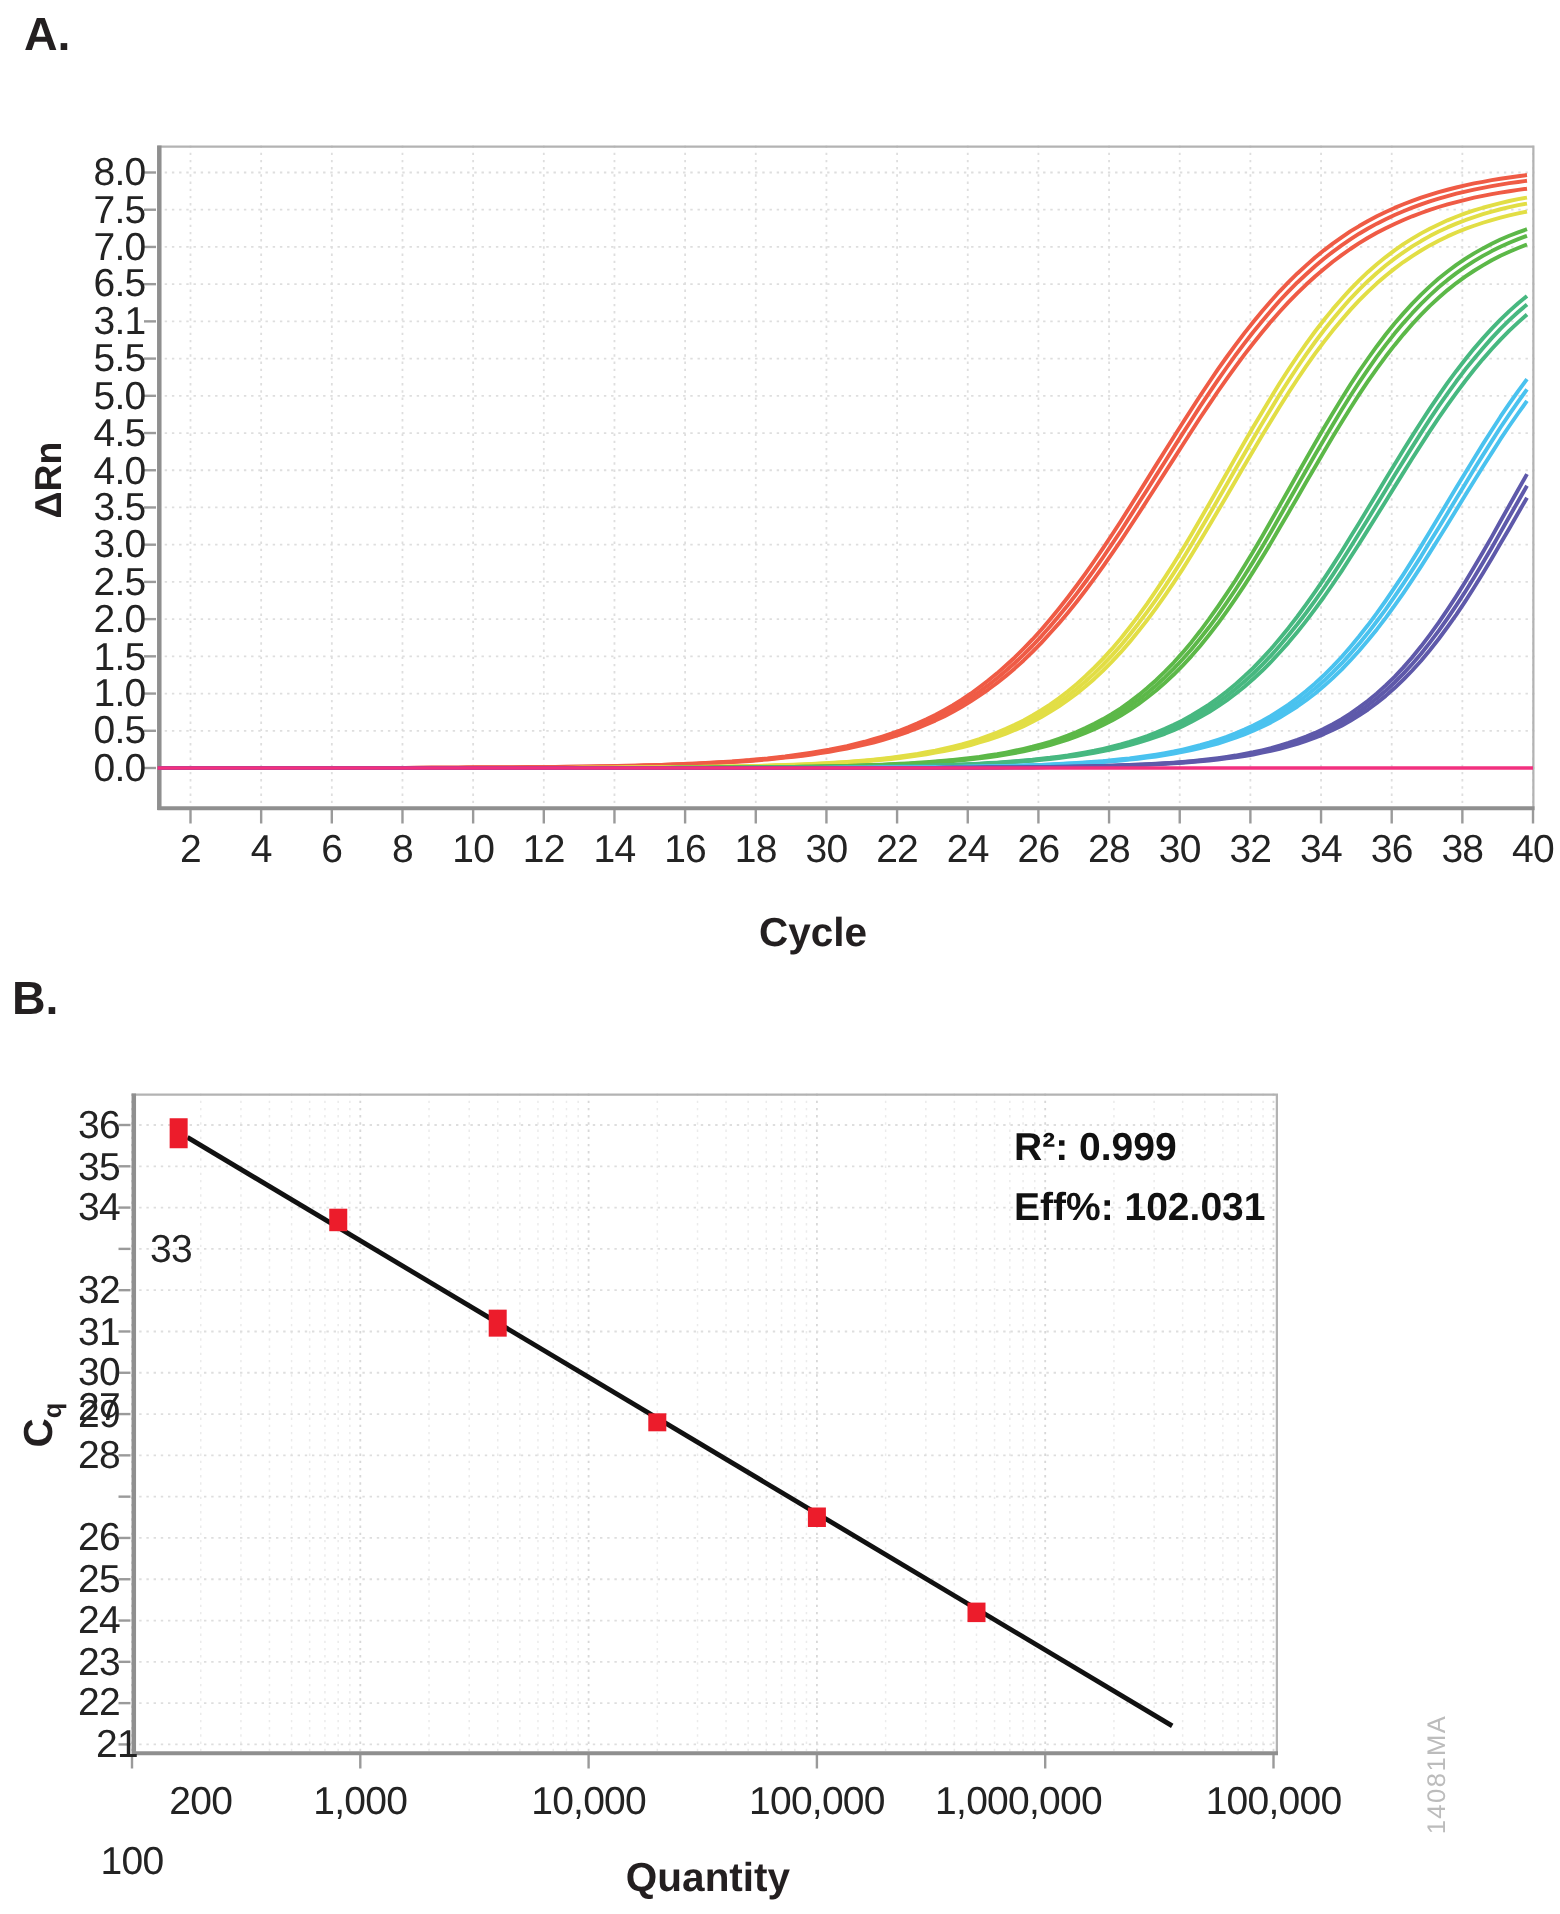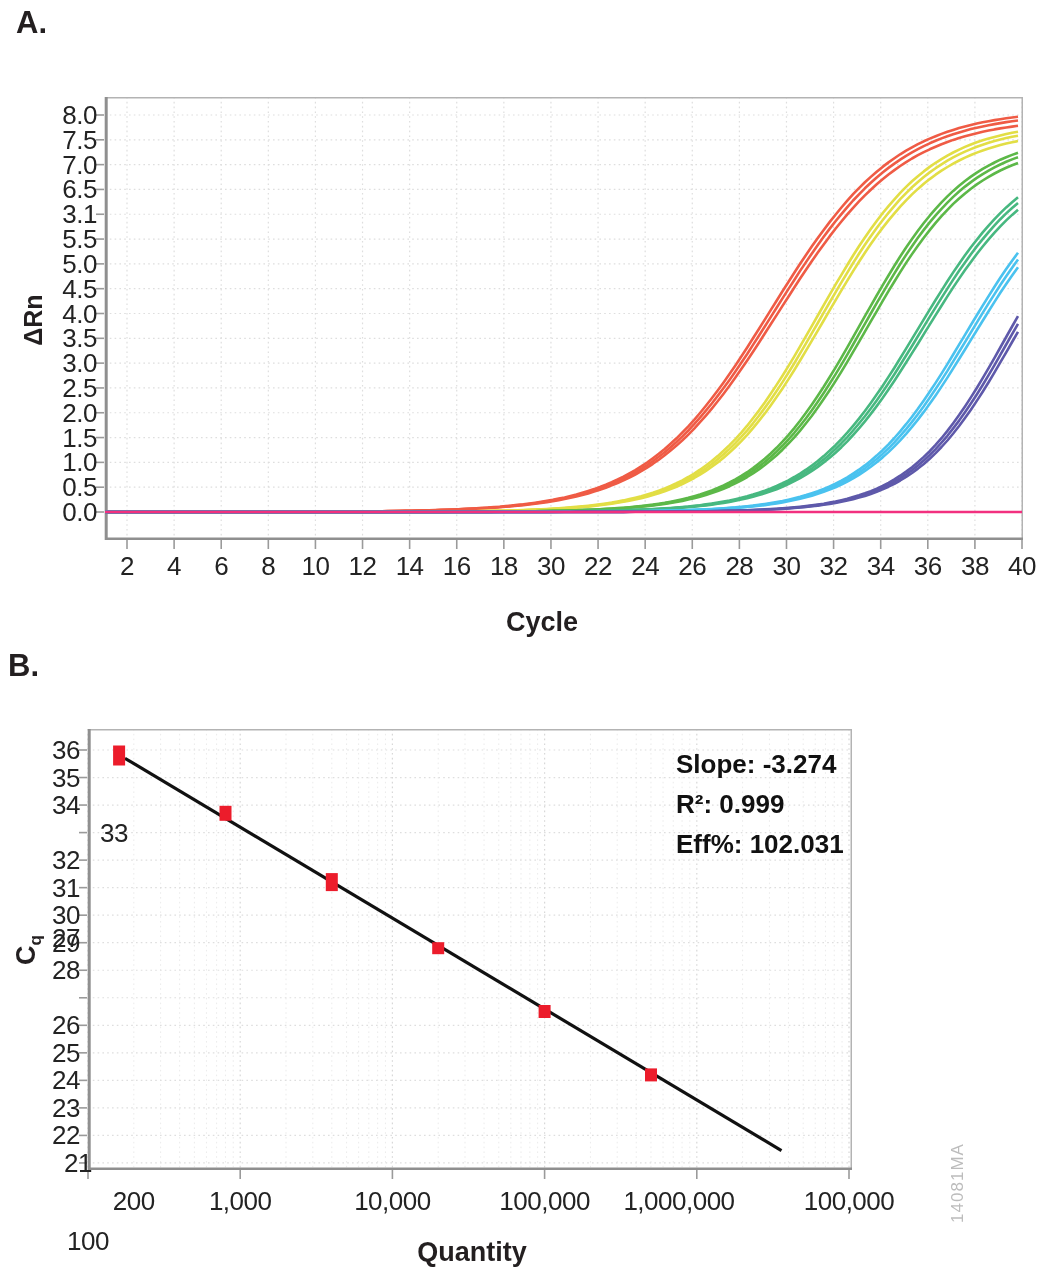--- a/index.html
+++ b/index.html
@@ -224,21 +224,20 @@
       <rect x="450.6" y="276.0" width="12" height="13" fill="#ec1c2b"></rect>
       <rect x="557.0" y="339.4" width="12" height="13" fill="#ec1c2b"></rect>
     </svg>
 
   <div class="axis-title rot" style="left:28px;top:950px;font-size:27px;">
     <span>C</span><span class="sub">q</span>
   </div>
   <div class="axis-title ctr" style="left:472px;top:1252px;font-size:27px;">Quantity</div>
 
   <div class="stats">
-    <div>Slope: -3.274</div>
     <div>R²: 0.999</div>
     <div>Eff%: 102.031</div>
   </div>
 
   <div class="watermark">14081MA</div>
 
 <span class="ticklab rightal" style="left: 97px; top: 115px;">8.0</span>
     <span class="ticklab rightal" style="left: 97px; top: 139.812px;">7.5</span>
     <span class="ticklab rightal" style="left: 97px; top: 164.625px;">7.0</span>
     <span class="ticklab rightal" style="left: 97px; top: 189.438px;">6.5</span>

